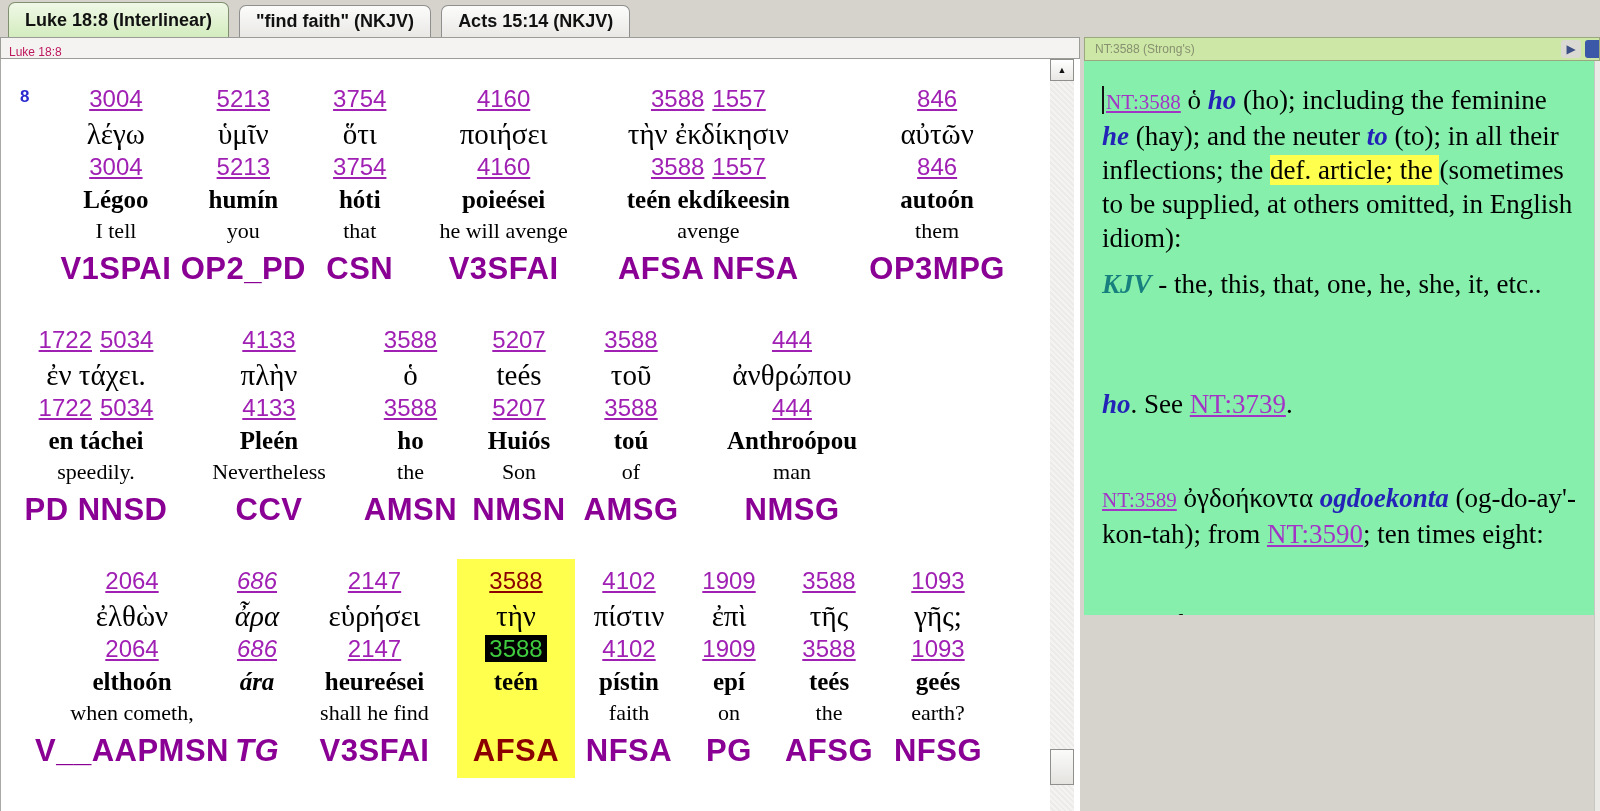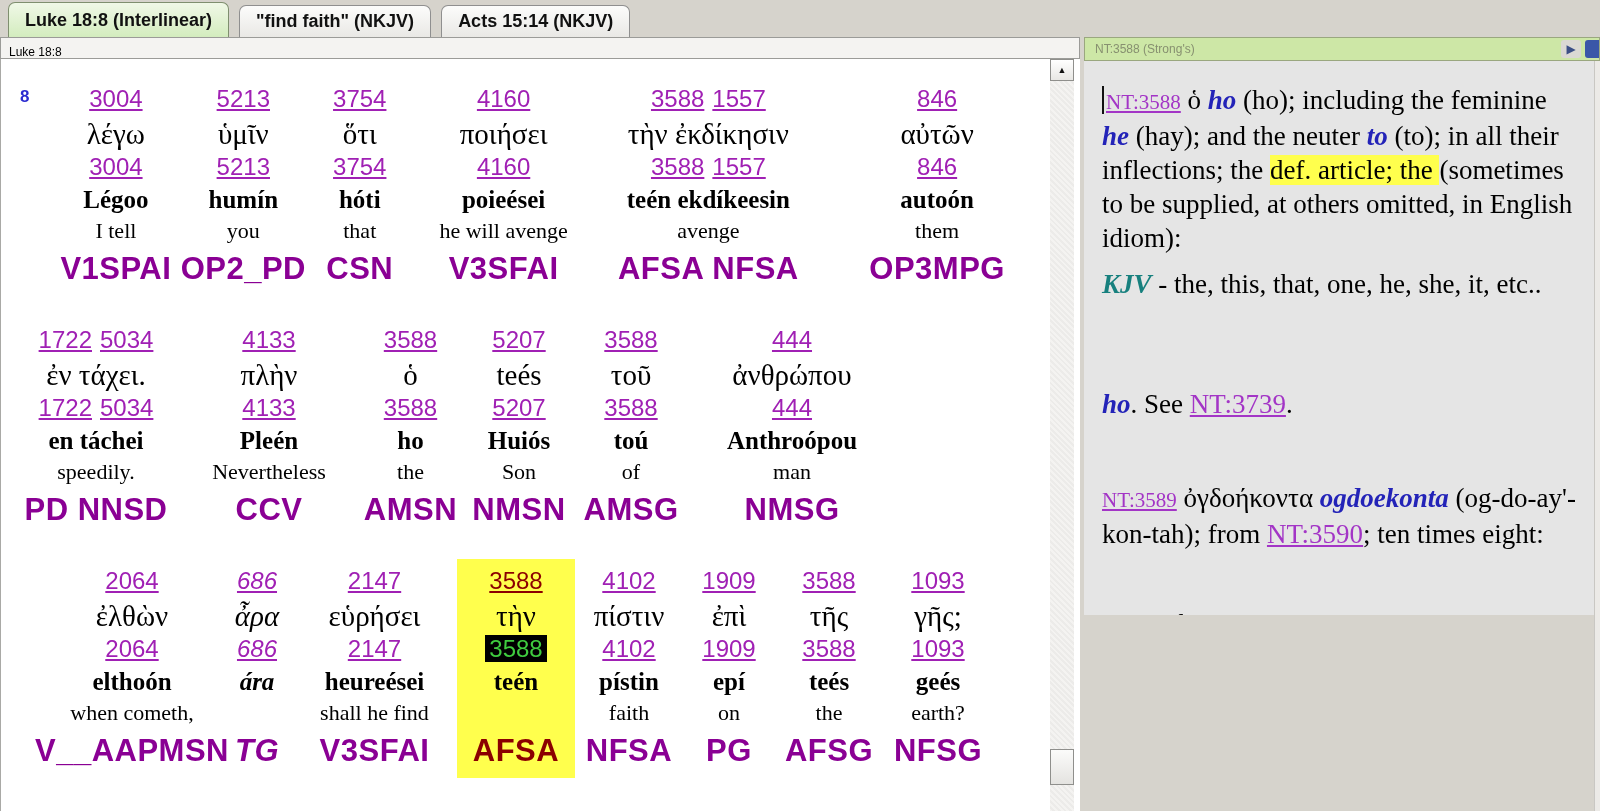--- a/index.html
+++ b/index.html
@@ -23,21 +23,21 @@
   }
   .tab.active{
     height:34px;
     background:linear-gradient(#f0f8e7,#d3ecbe);
     border-color:#7f8f6f;
   }
   
   .left-panel{position:absolute;left:0;top:37px;width:1080px;height:774px;}
   .panel-title{
     height:22px;background:#f4f3f1;border:1px solid #9b9b98;
-    box-sizing:border-box;font-size:12px;color:#000000;
+    box-sizing:border-box;font-size:12px;color:#be185d;
     padding:7px 0 0 8px;
   }
   .left-body{
     position:absolute;left:0;top:22px;width:1080px;height:752px;
     background:#fff;border-left:1px solid #a9a9a6;box-sizing:border-box;
   }
   .interlinear{
     position:absolute;left:1px;top:0;width:1044px;height:752px;
     overflow:hidden;padding-top:18px;box-sizing:border-box;
   }
@@ -128,21 +128,21 @@
     width:20px;height:18px;border-radius:3px;background:#dbd9d4;
     display:flex;align-items:center;justify-content:center;
     margin-left:4px;
   }
   .tri{font-size:12px;color:#3c4f86;line-height:1;}
   .hdr-btn.blue-partial{
     width:14px;background:#3a57a8;border-radius:3px 0 0 3px;margin-right:-4px;
   }
   .right-content{
     position:absolute;left:0;top:24px;width:516px;height:554px;
-    background:#e5e5e5;box-sizing:border-box;
+    background:#86efac;box-sizing:border-box;
     padding:22px 24px 0 18px;overflow:hidden;
     font-family:"Liberation Serif","DejaVu Serif",serif;
     font-size:27px;line-height:34px;color:#000;
   }
   .right-scroll-sliver{
     position:absolute;right:0;top:24px;width:5px;height:750px;
     background:#eceae7;border-left:1px solid #c9c7c3;
   }
   .entry{margin:0;}
   .entry:nth-child(2){margin-top:12px;}

